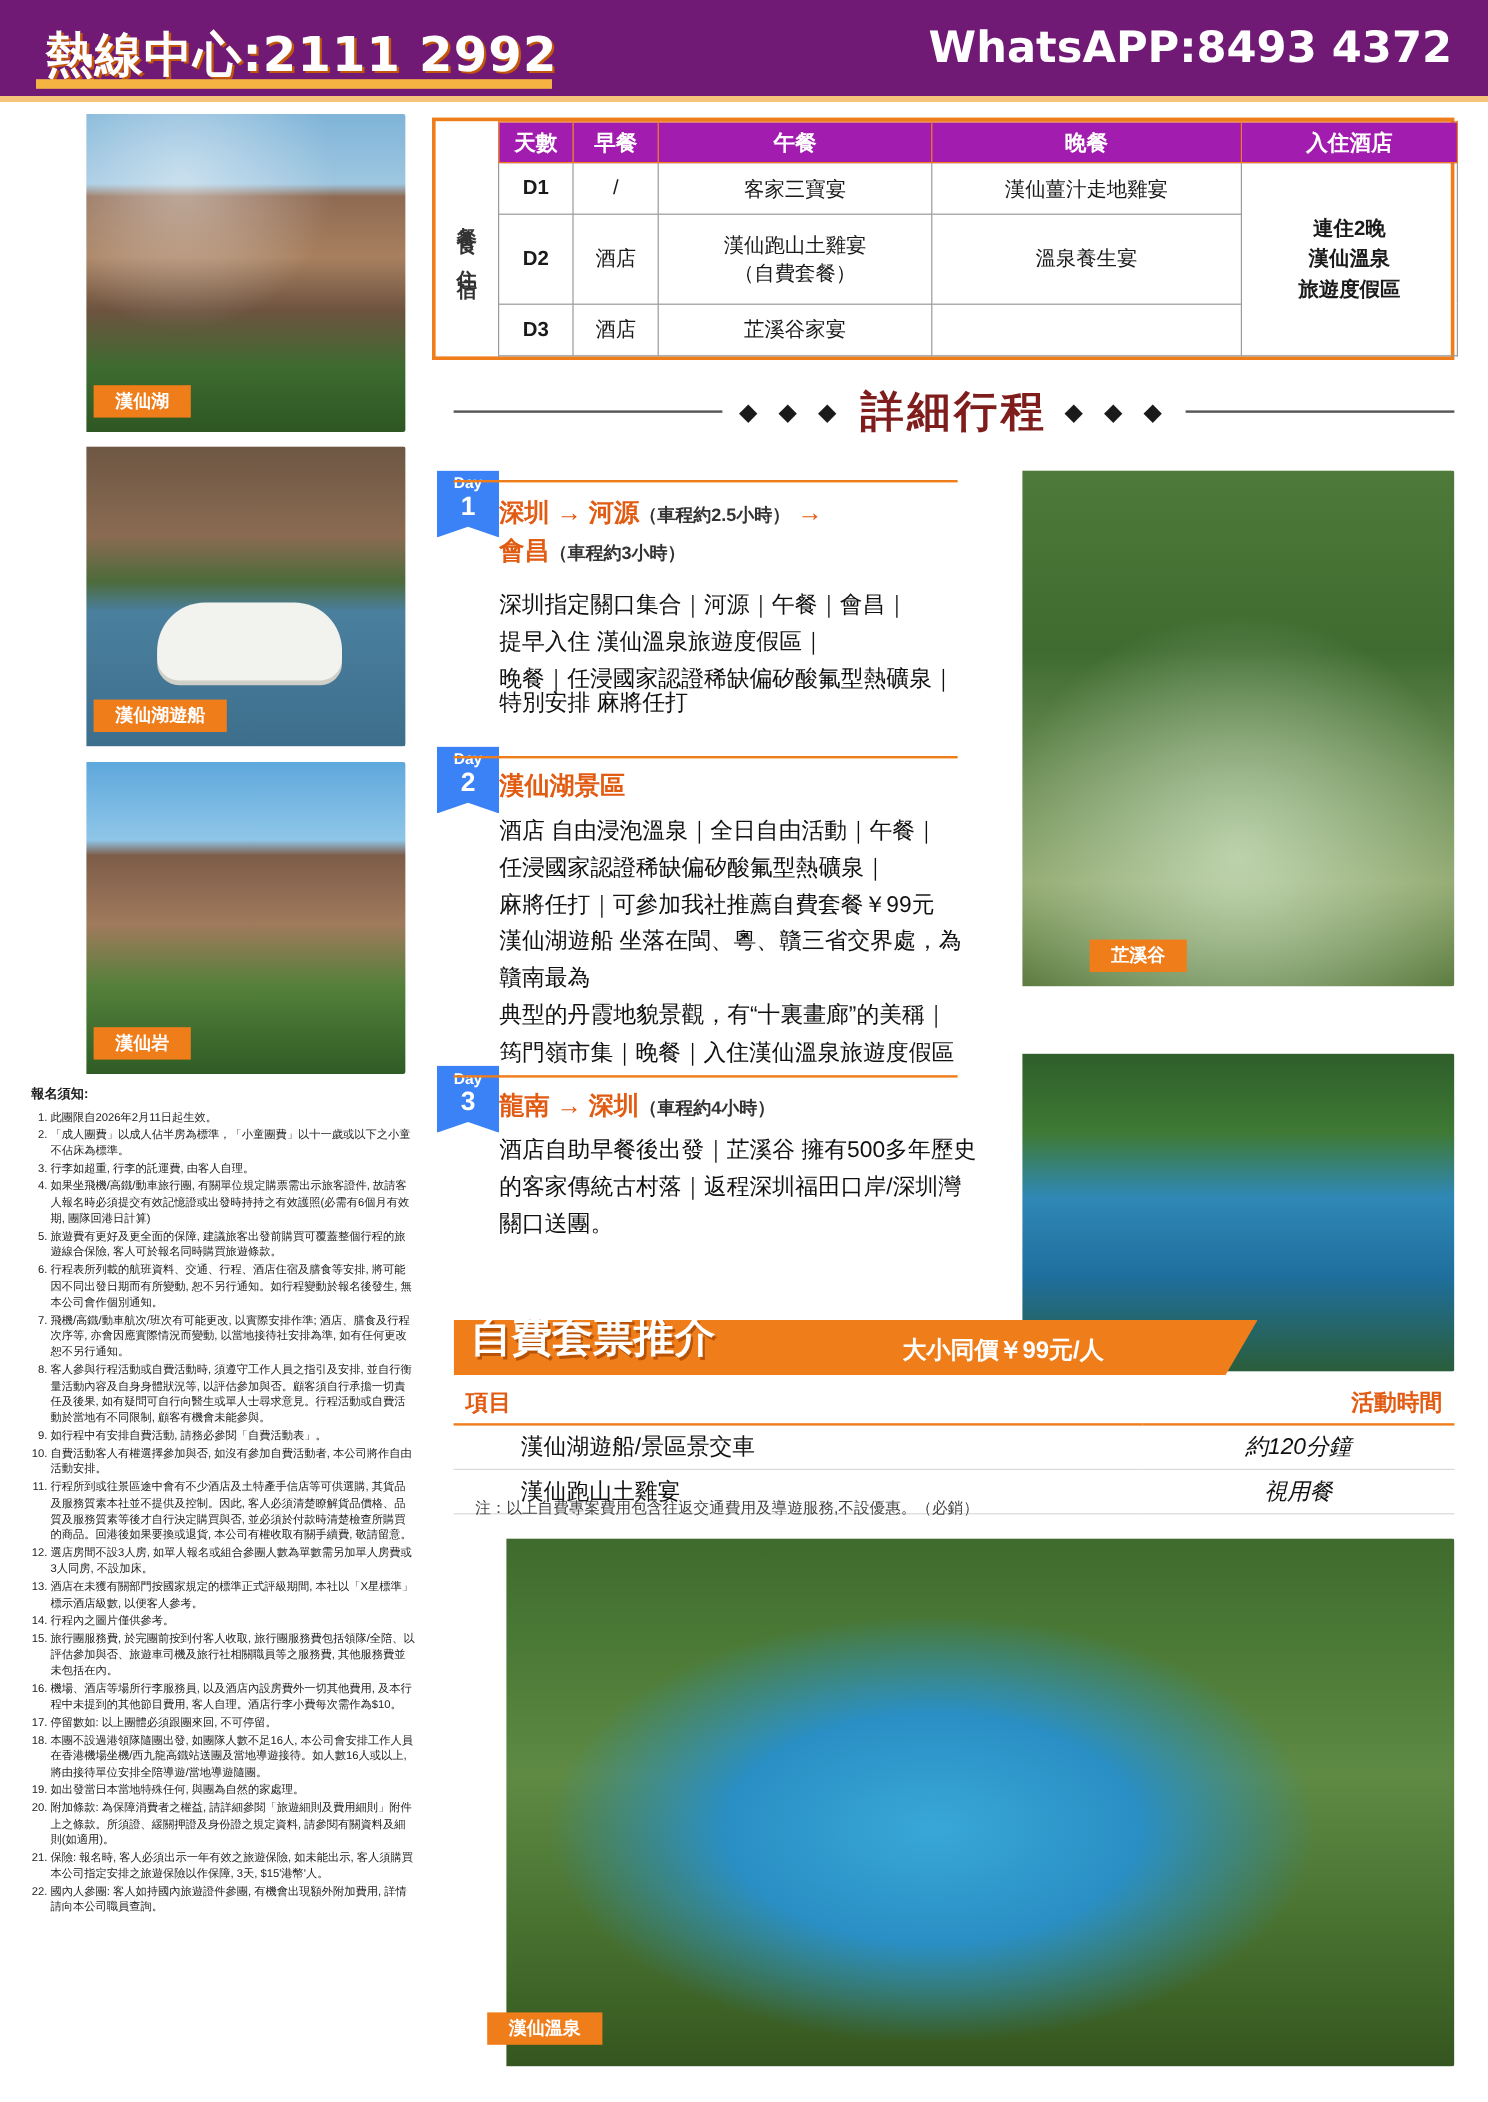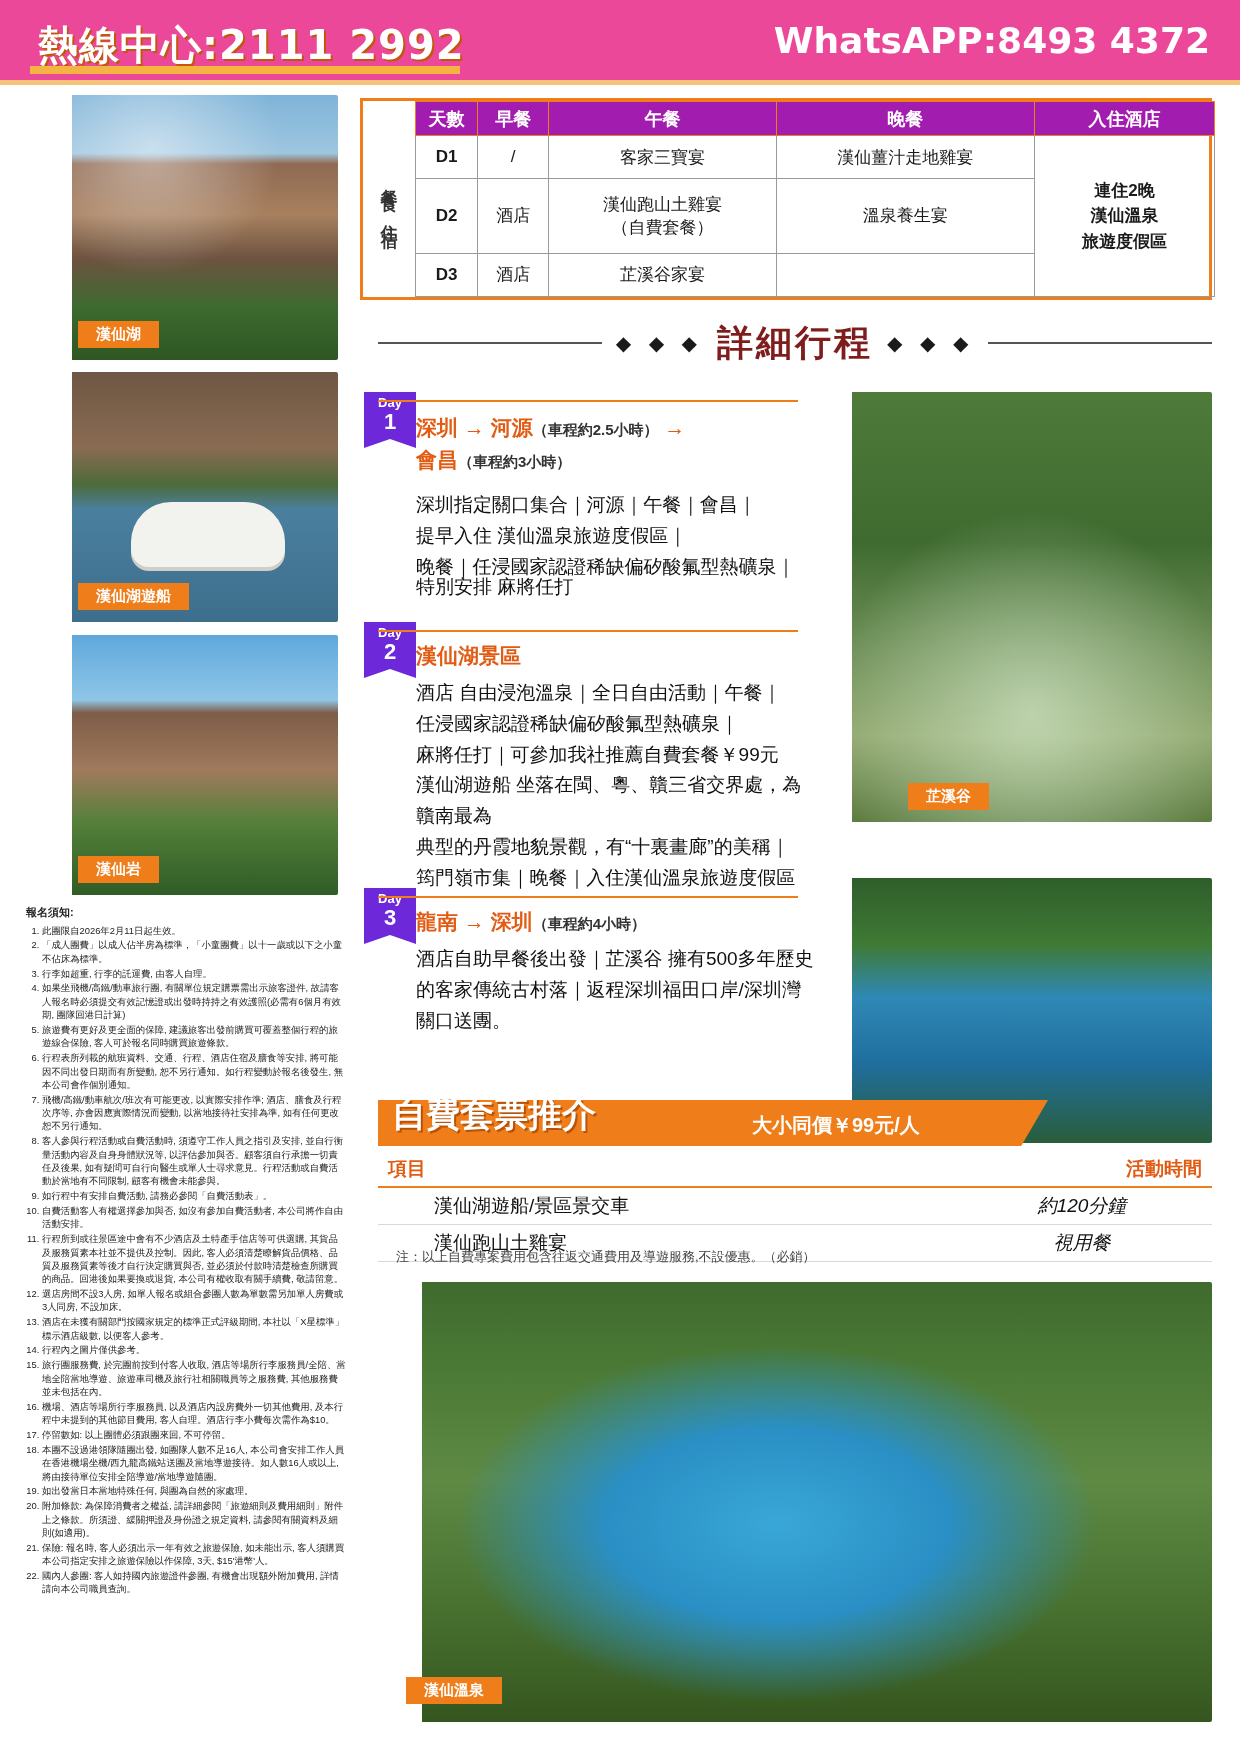--- a/index.html
+++ b/index.html
@@ -7,21 +7,21 @@
   body {
     width:1240px; height:1752px;
     font-family:"Liberation Sans", sans-serif;
     background:#ffffff;
     position:relative;
     overflow:hidden;
   }
   
   .header {
     position:absolute; left:0; top:0; width:1240px; height:80px;
-    background:#ec4899;
+    background:#701a75;
   }
   .header .hotline {
     position:absolute; left:38px; top:18px;
     font-size:40px; font-weight:bold; color:#ffffff;
     letter-spacing:1px;
     text-shadow:2px 2px 0 #c2560a;
     font-family:"DejaVu Sans", sans-serif;
   }
   .header .hot-underline {
     position:absolute; left:30px; top:66px; width:430px; height:8px;
@@ -118,21 +118,21 @@
   .sect-title {
     position:absolute; left:378px; top:320px; width:834px; height:46px;
     display:flex; align-items:center; justify-content:center; gap:14px;
   }
   .sect-title .line { flex:1; height:2px; background:#555; }
   .sect-title .dia { color:#1a1a1a; font-size:20px; letter-spacing:6px; }
   .sect-title .txt { font-size:36px; font-weight:bold; color:#7f1d1d; letter-spacing:3px; }
 
   
   .day-tag {
-    position:absolute; width:52px; height:56px; background:#6d28d9; color:#fff;
+    position:absolute; width:52px; height:56px; background:#3b82f6; color:#fff;
     text-align:center; padding-top:4px;
     clip-path:polygon(0 0, 100% 0, 100% 100%, 50% 84%, 0 100%);
   }
   .day-tag .d { font-size:13px; font-weight:bold; line-height:1.1; }
   .day-tag .n { font-size:22px; font-weight:bold; line-height:1.1; }
 
   .day-head {
     position:absolute; font-size:21px; font-weight:bold; color:#e25b12; line-height:1.5;
   }
   .day-head .sub { font-size:15px; color:#333; font-weight:bold; }
@@ -320,21 +320,21 @@
     <li>旅遊費有更好及更全面的保障, 建議旅客出發前購買可覆蓋整個行程的旅遊線合保險, 客人可於報名同時購買旅遊條款。</li>
     <li>行程表所列載的航班資料、交通、行程、酒店住宿及膳食等安排, 將可能因不同出發日期而有所變動, 恕不另行通知。如行程變動於報名後發生, 無本公司會作個別通知。</li>
     <li>飛機/高鐵/動車航次/班次有可能更改, 以實際安排作準; 酒店、膳食及行程次序等, 亦會因應實際情況而變動, 以當地接待社安排為準, 如有任何更改恕不另行通知。</li>
     <li>客人參與行程活動或自費活動時, 須遵守工作人員之指引及安排, 並自行衡量活動內容及自身身體狀況等, 以評估參加與否。顧客須自行承擔一切責任及後果, 如有疑問可自行向醫生或單人士尋求意見。行程活動或自費活動於當地有不同限制, 顧客有機會未能參與。</li>
     <li>如行程中有安排自費活動, 請務必參閱「自費活動表」。</li>
     <li>自費活動客人有權選擇參加與否, 如沒有參加自費活動者, 本公司將作自由活動安排。</li>
     <li>行程所到或往景區途中會有不少酒店及土特產手信店等可供選購, 其貨品及服務質素本社並不提供及控制。因此, 客人必須清楚瞭解貨品價格、品質及服務質素等後才自行決定購買與否, 並必須於付款時清楚檢查所購買的商品。回港後如果要換或退貨, 本公司有權收取有關手續費, 敬請留意。</li>
     <li>選店房間不設3人房, 如單人報名或組合參團人數為單數需另加單人房費或3人同房, 不設加床。</li>
     <li>酒店在未獲有關部門按國家規定的標準正式評級期間, 本社以「X星標準」標示酒店級數, 以便客人參考。</li>
     <li>行程內之圖片僅供參考。</li>
-    <li>旅行團服務費, 於完團前按到付客人收取, 酒店等場所行李服務員/全陪、當地全陪當地導遊、旅遊車司機及旅行社相關職員等之服務費, 其他服務費並未包括在內。</li>
+    <li>旅行團服務費, 於完團前按到付客人收取, 旅行團服務費包括領隊/全陪、以評估參加與否、旅遊車司機及旅行社相關職員等之服務費, 其他服務費並未包括在內。</li>
     <li>機場、酒店等場所行李服務員, 以及酒店內設房費外一切其他費用, 及本行程中未提到的其他節目費用, 客人自理。酒店行李小費每次需作為$10。</li>
     <li>停留數如: 以上團體必須跟團來回, 不可停留。</li>
     <li>本團不設過港領隊隨團出發, 如團隊人數不足16人, 本公司會安排工作人員在香港機場坐機/西九龍高鐵站送團及當地導遊接待。如人數16人或以上, 將由接待單位安排全陪導遊/當地導遊隨團。</li>
     <li>如出發當日本當地特殊任何, 與團為自然的家處理。</li>
     <li>附加條款: 為保障消費者之權益, 請詳細參閱「旅遊細則及費用細則」附件上之條款。所須證、緩關押證及身份證之規定資料, 請參閱有關資料及細則(如適用)。</li>
     <li>保險: 報名時, 客人必須出示一年有效之旅遊保險, 如未能出示, 客人須購買本公司指定安排之旅遊保險以作保障, 3天, $15'港幣'人。</li>
     <li>國內人參團: 客人如持國內旅遊證件參團, 有機會出現額外附加費用, 詳情請向本公司職員查詢。</li>
   </ol>
 </div>
 

